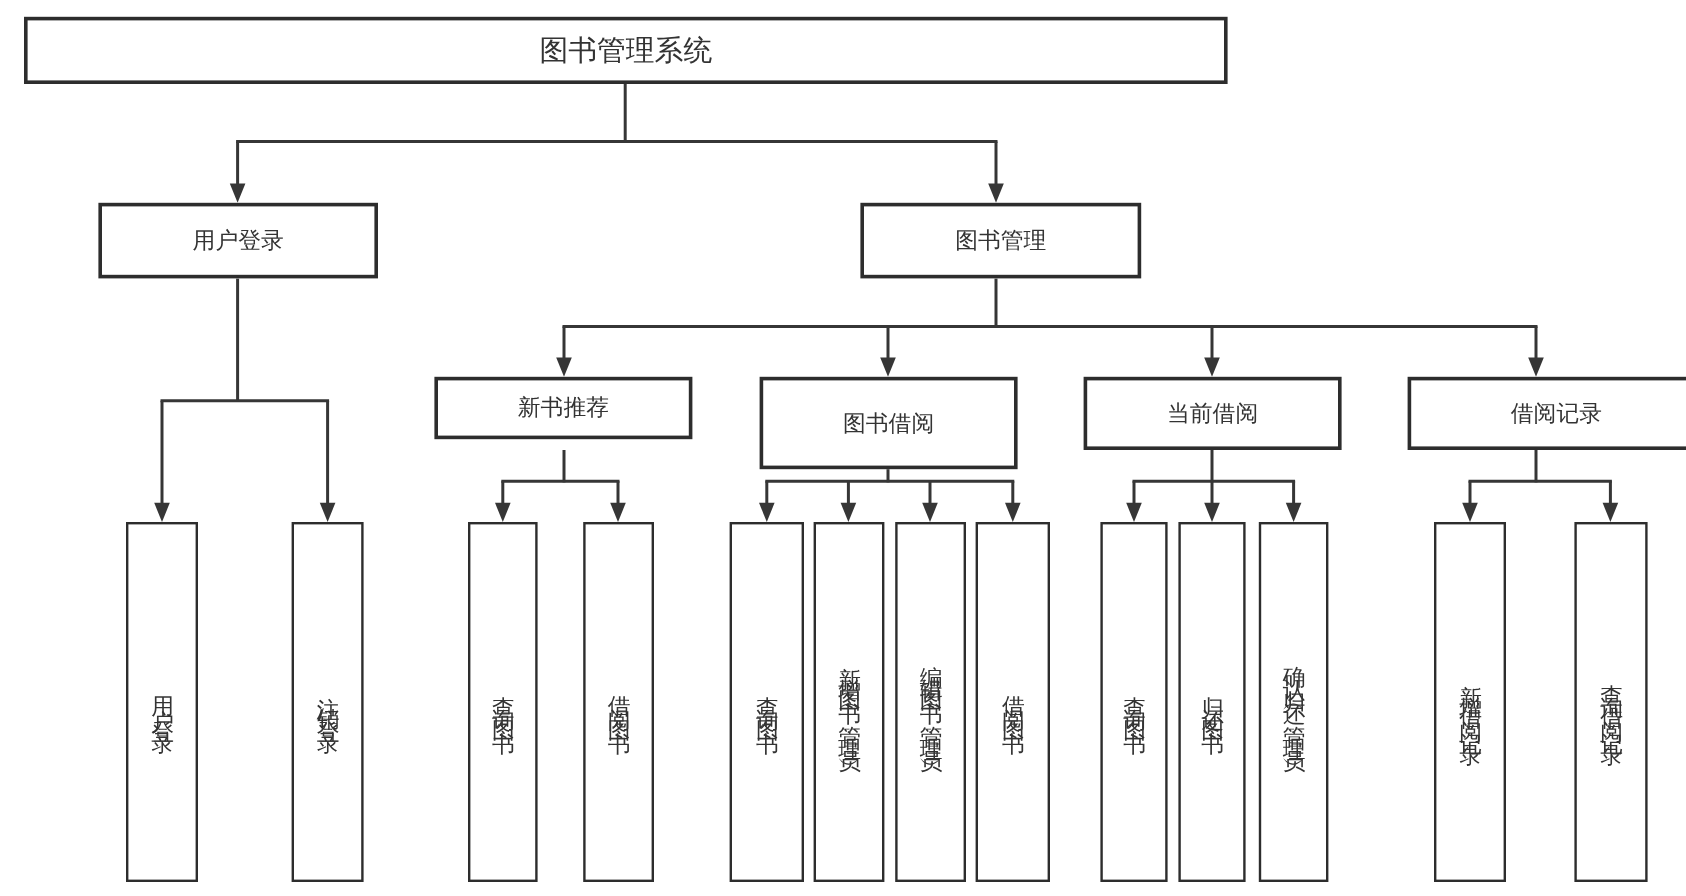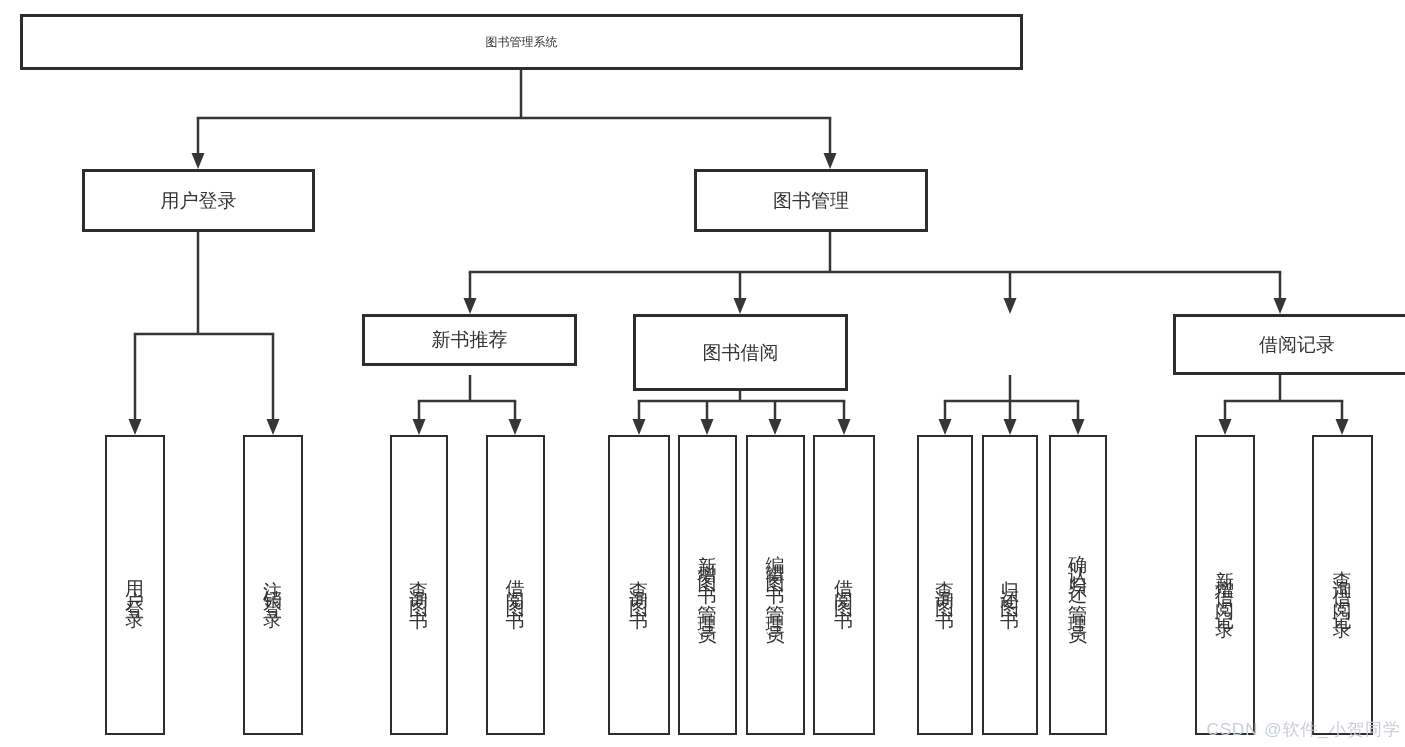--- a/index.html
+++ b/index.html
@@ -26,21 +26,21 @@
     background: #ffffff;
     border: 3px solid #2d2d2d;
     display: flex;
     align-items: center;
     justify-content: center;
     color: #333333;
     font-size: 19px;
     box-sizing: border-box;
     white-space: nowrap;
   }
-  .node.root { font-size: 12px; font-family: Liberation Mono, monospace; }
+  .node.root { font-size: 24px; font-family: Liberation Mono, monospace; }
   .vnode {
     border-width: 2.5px;
     white-space: normal;
   }
   .vtext {
     writing-mode: vertical-rl;
     text-orientation: mixed;
     letter-spacing: 10px;
     line-height: 1.0;
     font-size: 19px;
@@ -137,30 +137,33 @@
     </g>
   </svg>
 
   <div class="node root" style="left:20px; top:14px; width:1003px; height:56px;">
     <span>图书管理系统</span>
   </div>
 
   <div class="node" style="left:82px; top:169px; width:233px; height:63px;">
     <span>用户登录</span>
   </div>
-  <div class="node" style="left:694px; top:169px; width:234px; height:63px;">
+  <div class="node" style="left:717px; top:169px; width:234px; height:63px;">
     <span>图书管理</span>
   </div>
 
   <div class="node" style="left:362px; top:314px; width:215px; height:52px;">
     <span>新书推荐</span>
   </div>
   <div class="node" style="left:633px; top:314px; width:215px; height:77px;">
     <span>图书借阅</span>
   </div>
+  <div class="node" style="left:903px; top:314px; width:215px; height:61px;">
+    <span>当前借阅</span>
+  </div>
   <div class="node" style="left:1173px; top:314px; width:248px; height:61px;">
     <span>借阅记录</span>
   </div>
 
   <div class="node vnode" style="left:105px; top:435px; width:60px; height:300px;">
     <span class="vtext">用户登录</span>
   </div>
   <div class="node vnode" style="left:243px; top:435px; width:60px; height:300px;">
     <span class="vtext">注销登录</span>
   </div>
@@ -195,15 +198,14 @@
     <span class="vtext">确认归还（管理员）</span>
   </div>
 
   <div class="node vnode" style="left:1195px; top:435px; width:60px; height:300px;">
     <span class="vtext">新增借阅记录</span>
   </div>
   <div class="node vnode" style="left:1312px; top:435px; width:61px; height:300px;">
     <span class="vtext">查询借阅记录</span>
   </div>
 
-  <div class="watermark">CSDN @软件_小贺同学</div>
 
 </div>
 
 </body></html>

